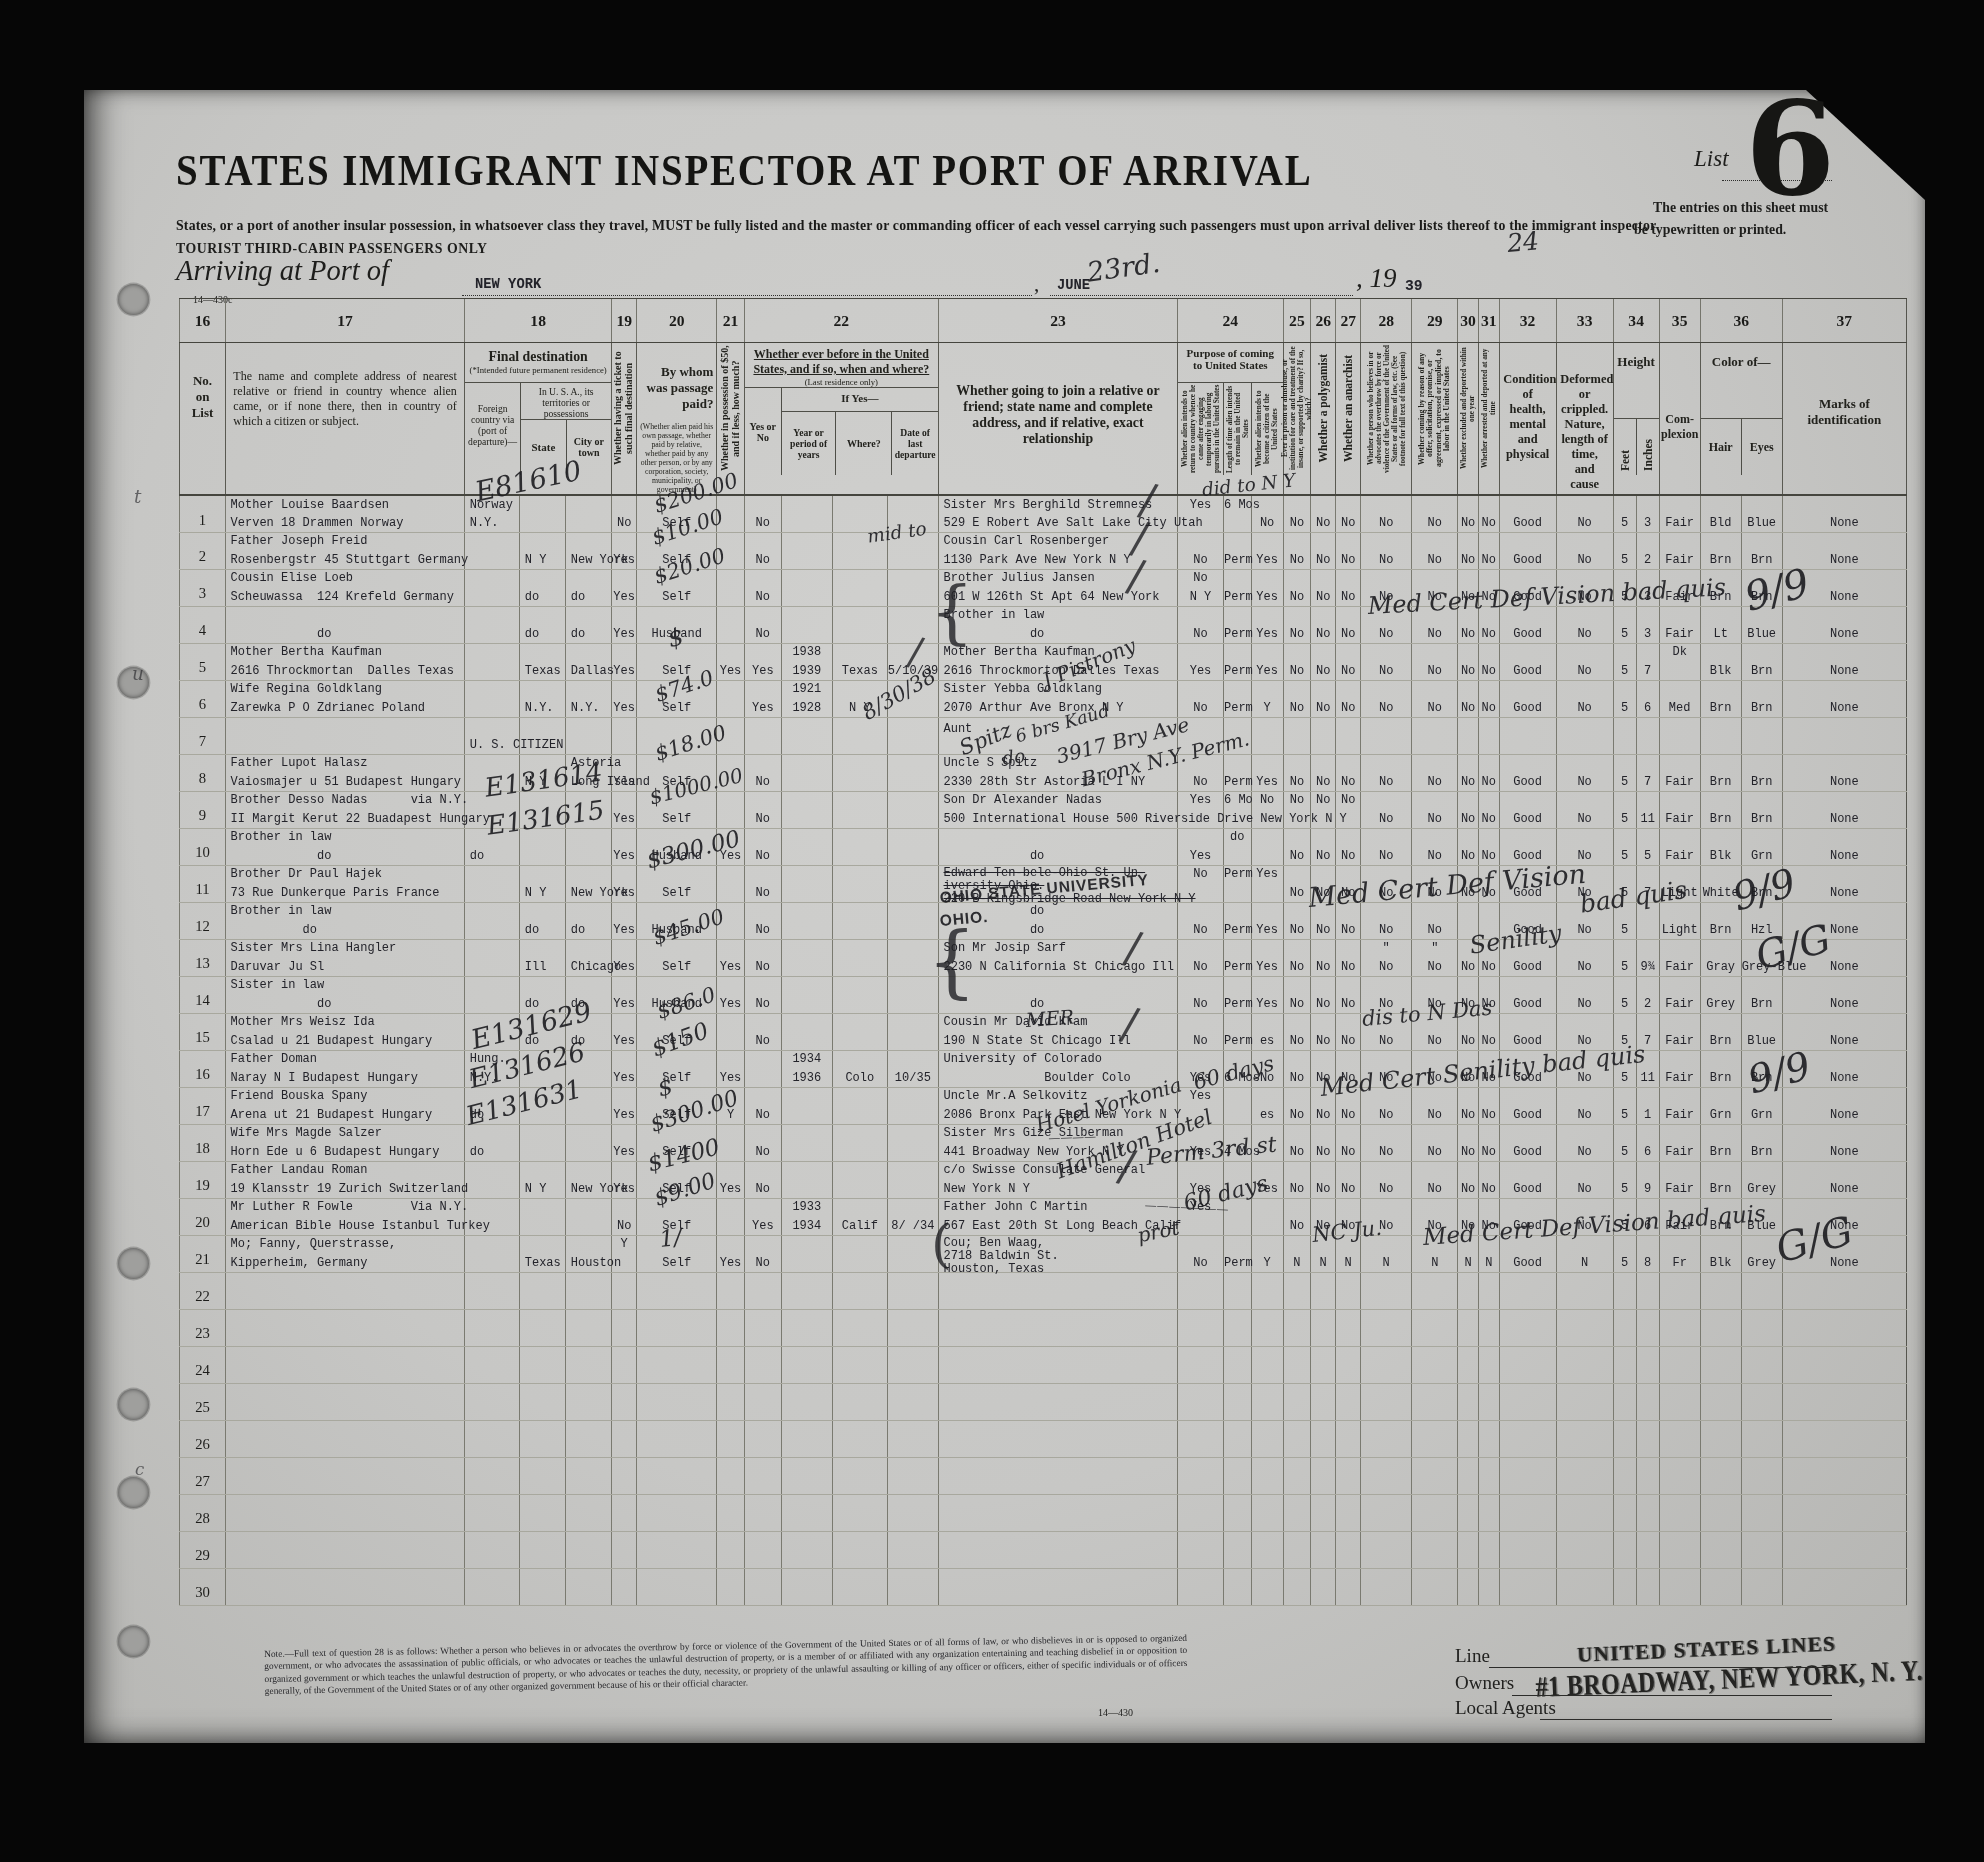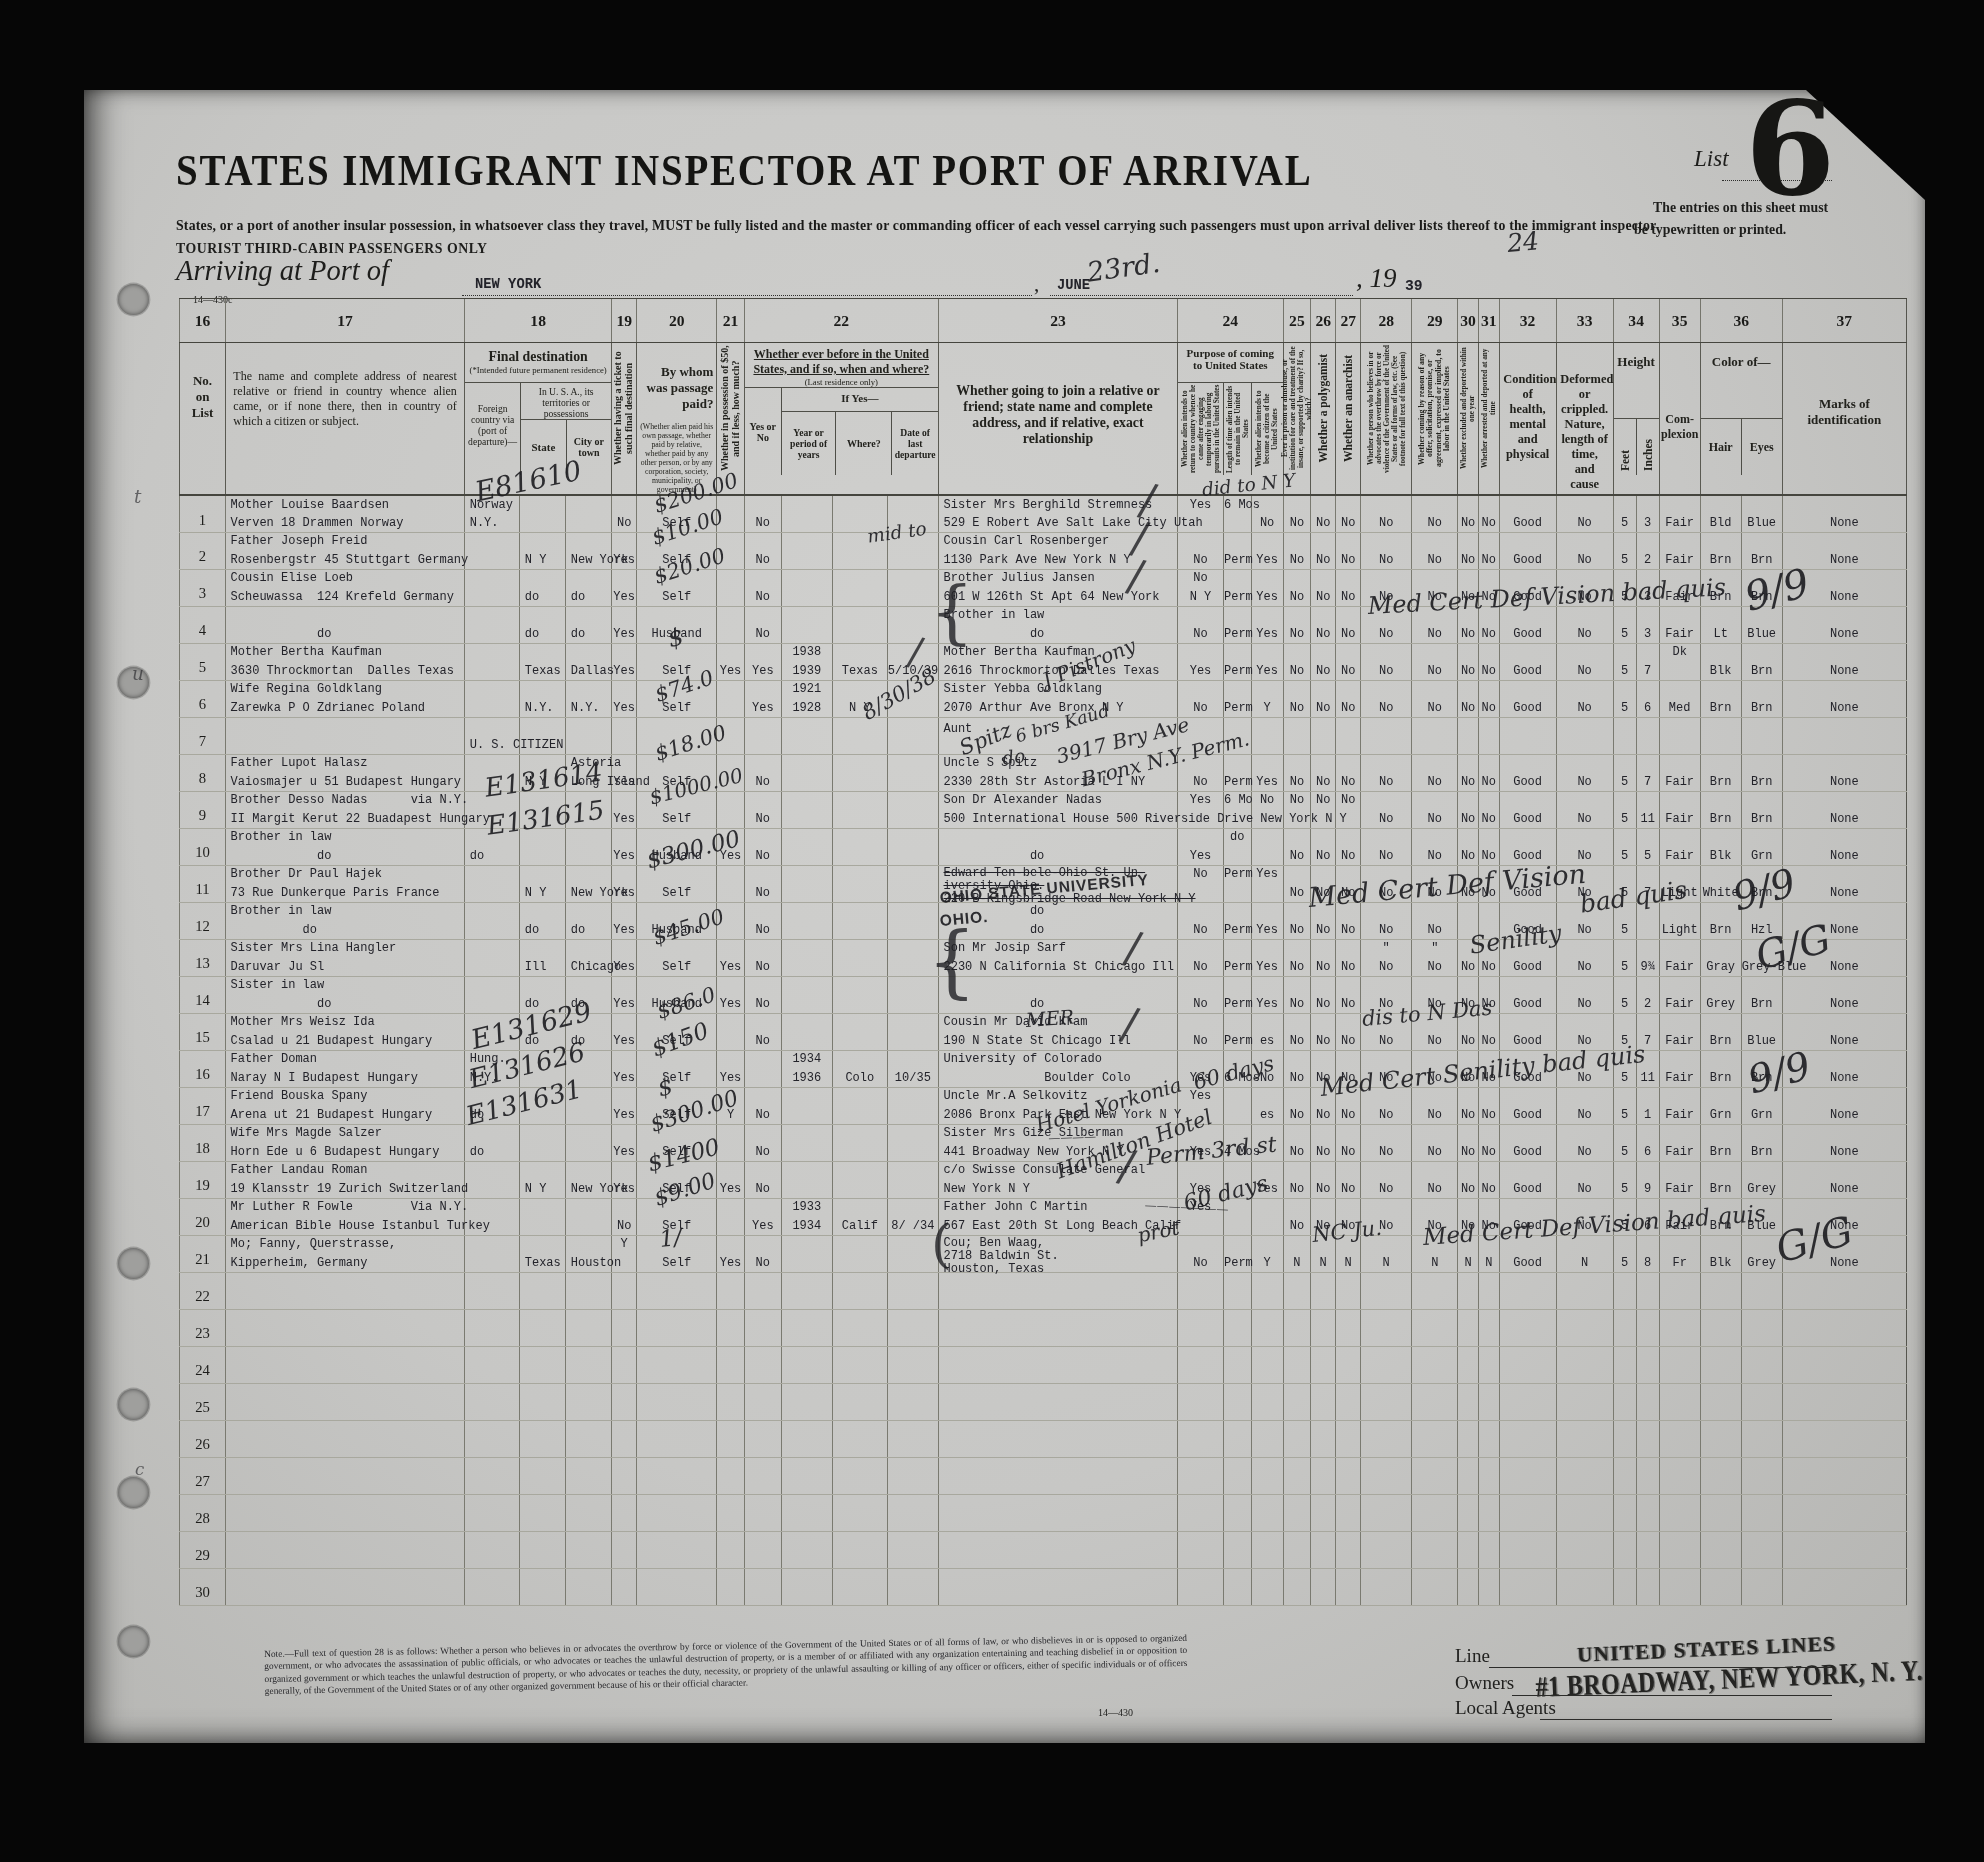--- a/index.html
+++ b/index.html
@@ -676,21 +676,21 @@
           <td>
             <div class="tl tn1">None</div>
           </td>
         </tr>
         <tr class="bodyrow">
           <td>
             <div class="rn">5</div>
           </td>
           <td class="ta-l">
             <div class="tl tn0">Mother Bertha Kaufman</div>
-            <div class="tl tn1">3630 Throckmortan  Dalles Texas</div>
+            <div class="tl tn1">2616 Throckmortan  Dalles Texas</div>
           </td>
           <td class="ta-l"></td>
           <td class="ta-l">
             <div class="tl tn1">Texas</div>
           </td>
           <td class="ta-l">
             <div class="tl tn1">Dallas</div>
           </td>
           <td>
             <div class="tl tn1">Yes</div>

